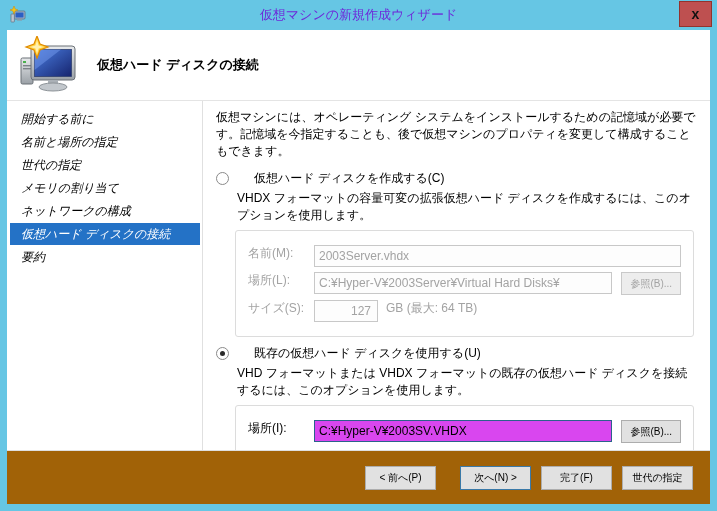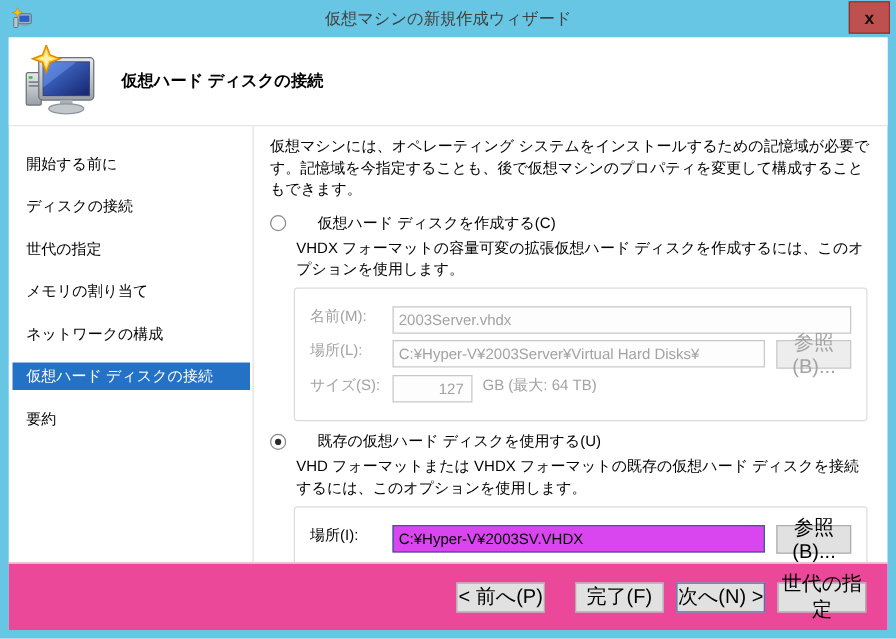--- a/index.html
+++ b/index.html
@@ -4,37 +4,37 @@
 <style>
   * { margin:0; padding:0; box-sizing:border-box; }
   html,body { width:717px; height:511px; }
   body { font-family:"Liberation Sans","DejaVu Sans",sans-serif; font-size:12px; color:#000; }
 
   .window { position:relative; width:717px; height:511px; background:#66C6E4; overflow:hidden; }
 
   
   .titlebar { height:30px; display:flex; align-items:center; position:relative; }
   .titlebar-icon { position:absolute; left:9px; top:6px; width:18px; height:18px; }
-  .title-text { flex:1; text-align:center; font-size:13px; color:#404040; }
+  .title-text { flex:1; text-align:center; font-size:13px; color:#6d28d9; }
   .close-btn { position:absolute; right:5px; top:1px; width:33px; height:26px;
     background:#BE5050; border:1px solid #93322d; color:#111; font-weight:bold;
     font-size:14px; display:flex; align-items:center; justify-content:center; cursor:pointer; }
 
   
   .inner { position:absolute; left:7px; right:7px; top:30px; bottom:7px; background:#fff;
     display:flex; flex-direction:column; }
 
   .header { height:70px; display:flex; align-items:center; background:#fff; }
   .header-icon { width:64px; height:58px; margin-left:10px; }
   .header-title { font-size:13px; font-weight:bold; margin-left:16px; }
 
   .bodyrow { flex:1; display:flex; border-top:1px solid #e4e4e4; overflow:hidden; }
 
   .sidebar { width:196px; background:#fff; border-right:1px solid #e0e0e0; padding-top:7px; }
-  .side-item { padding:3px 6px 3px 11px; margin:12px 3px 1px 3px; line-height:16px; cursor:default; }
+  .side-item { padding:3px 6px 3px 11px; margin:0 3px 1px 3px; line-height:16px; cursor:default;font-style:italic; }
   .side-item.selected { background:#2472C6; color:#fff; margin-left:3px; margin-right:2px; }
 
   .content { flex:1; padding:8px 10px 0 13px; overflow:hidden; }
   .intro { line-height:17px; margin-bottom:10px; }
 
   .opt-row { display:flex; align-items:center; margin-top:4px;gap:17px; }
   .radio { width:13px; height:13px; border:1px solid #8a8a8a; border-radius:50%;
     background:#fff; margin-right:8px; position:relative; flex:none; }
   .radio .dot { display:none; }
   .radio.checked .dot { display:block; position:absolute; left:3px; top:3px; width:5px; height:5px;
@@ -46,27 +46,27 @@
   .field-row { display:flex; align-items:flex-start; margin:5px 0; }
   .field-label { width:66px; flex:none; }
   .disabled-text { color:#a3a3a3; }
   .tb { height:22px; border:1px solid #c8c8c8; background:#fbfbfb; padding:0 4px;
     display:flex; align-items:center; overflow:hidden; white-space:nowrap; }
   .tb.disabled { color:#a3a3a3; background:#fdfdfd; }
   .tb.enabled { background:#d946ef; border:1px solid #2c628b; color:#000; }
   .tb-wide { width:371px; }
   .tb-size { width:64px; justify-content:flex-end; padding-right:6px; }
   .suffix { margin-left:8px; }
-  .btn { height:23px; background:#e1e1e1; border:1px solid #adadad; font-size:16px;
+  .btn { height:23px; background:#e1e1e1; border:1px solid #adadad; font-size:10px;
     display:inline-flex; align-items:center; justify-content:center; cursor:pointer;
     font-family:"Liberation Sans","DejaVu Sans",sans-serif; }
   .btn.disabled { color:#a3a3a3; border-color:#c9c9c9; background:#ededed; }
   .browse { width:74px; margin-left:9px; }
 
-  .footer { height:54px; background:#ec4899; border-top:1px solid #dfdfdf;
+  .footer { height:54px; background:#a16207; border-top:1px solid #dfdfdf;
     display:flex; align-items:center; justify-content:flex-end; padding-right:17px; }
   .footer .btn { width:71px; height:24px; }
   .btn-back { margin-right:24px; }
   .btn-next { border:1px solid #3a79a8; margin-right:10px; }
   .btn-finish { margin-right:10px; }
 </style>
 </head>
 <body>
 
 <div class="window">
@@ -111,21 +111,21 @@
         <polygon points="20,0 23,8 31,11 23,14 20,22 17,14 9,11 17,8" fill="#ffd23e" stroke="#e08a00" stroke-width="1.2"></polygon>
         <polygon points="20,4 21.6,9.4 27,11 21.6,12.6 20,18 18.4,12.6 13,11 18.4,9.4" fill="#fff0b0"></polygon>
       </svg>
       <div class="header-title">仮想ハード ディスクの接続</div>
     </div>
 
     <div class="bodyrow">
 
       <div class="sidebar">
         <div class="side-item">開始する前に</div>
-        <div class="side-item">ディスクの接続</div>
+        <div class="side-item">名前と場所の指定</div>
         <div class="side-item">世代の指定</div>
         <div class="side-item">メモリの割り当て</div>
         <div class="side-item">ネットワークの構成</div>
         <div class="side-item selected">仮想ハード ディスクの接続</div>
         <div class="side-item">要約</div>
       </div>
 
       <div class="content">
         <div class="intro">仮想マシンには、オペレーティング システムをインストールするための記憶域が必要です。記憶域を今指定することも、後で仮想マシンのプロパティを変更して構成することもできます。</div>
 
@@ -166,19 +166,19 @@
             <span class="tb tb-wide enabled">C:¥Hyper-V¥2003SV.VHDX</span>
             <button class="btn browse">参照(B)...</button>
           </div>
         </div>
 
       </div>
     </div>
 
     <div class="footer">
       <button class="btn btn-back">&lt; 前へ(P)</button>
+      <button class="btn btn-next">次へ(N) &gt;</button>
       <button class="btn btn-finish">完了(F)</button>
-      <button class="btn btn-next">次へ(N) &gt;</button>
       <button class="btn">世代の指定</button>
     </div>
 
   </div>
 </div>
 
 </body></html>

